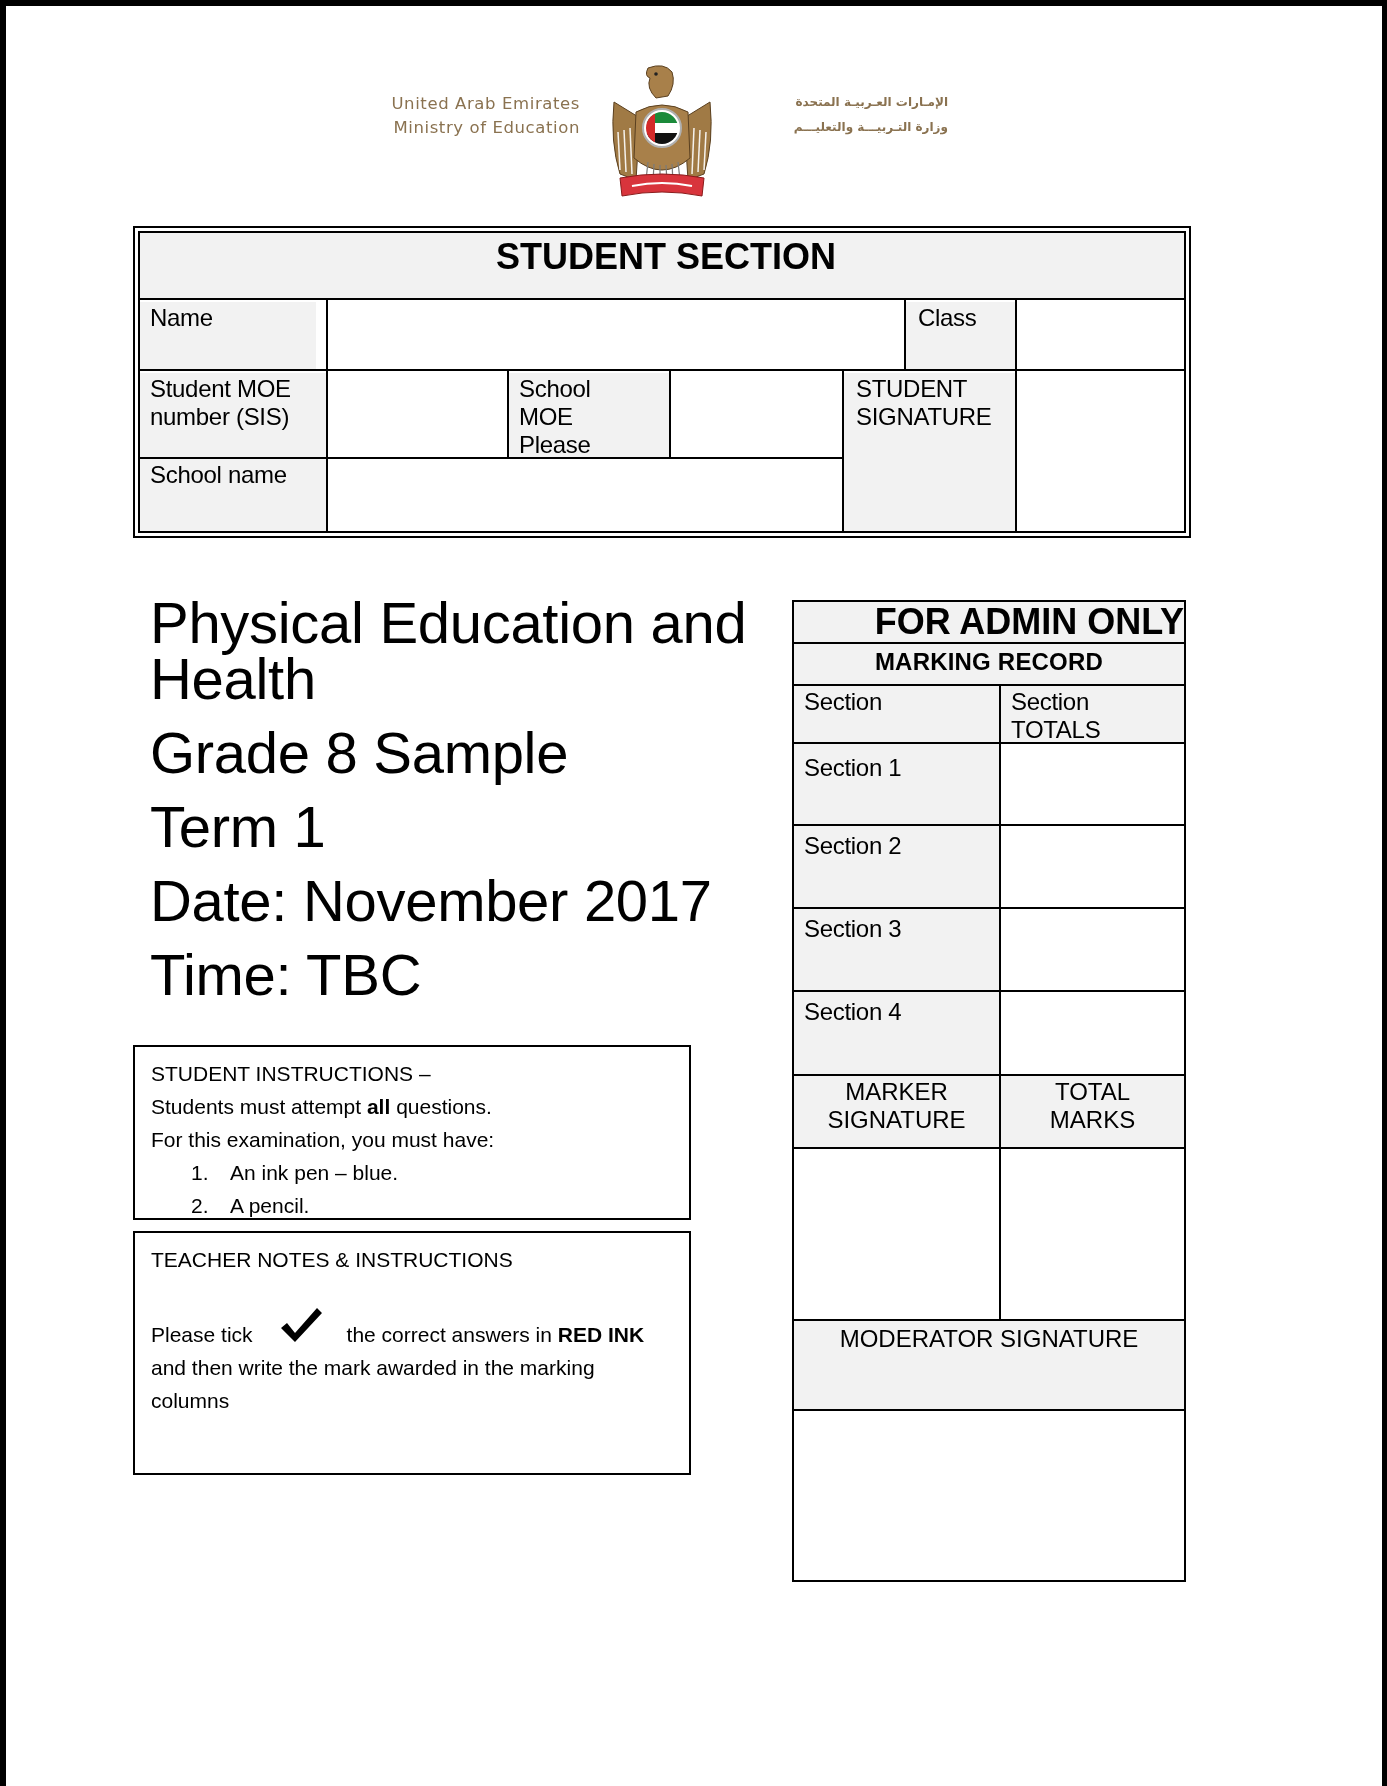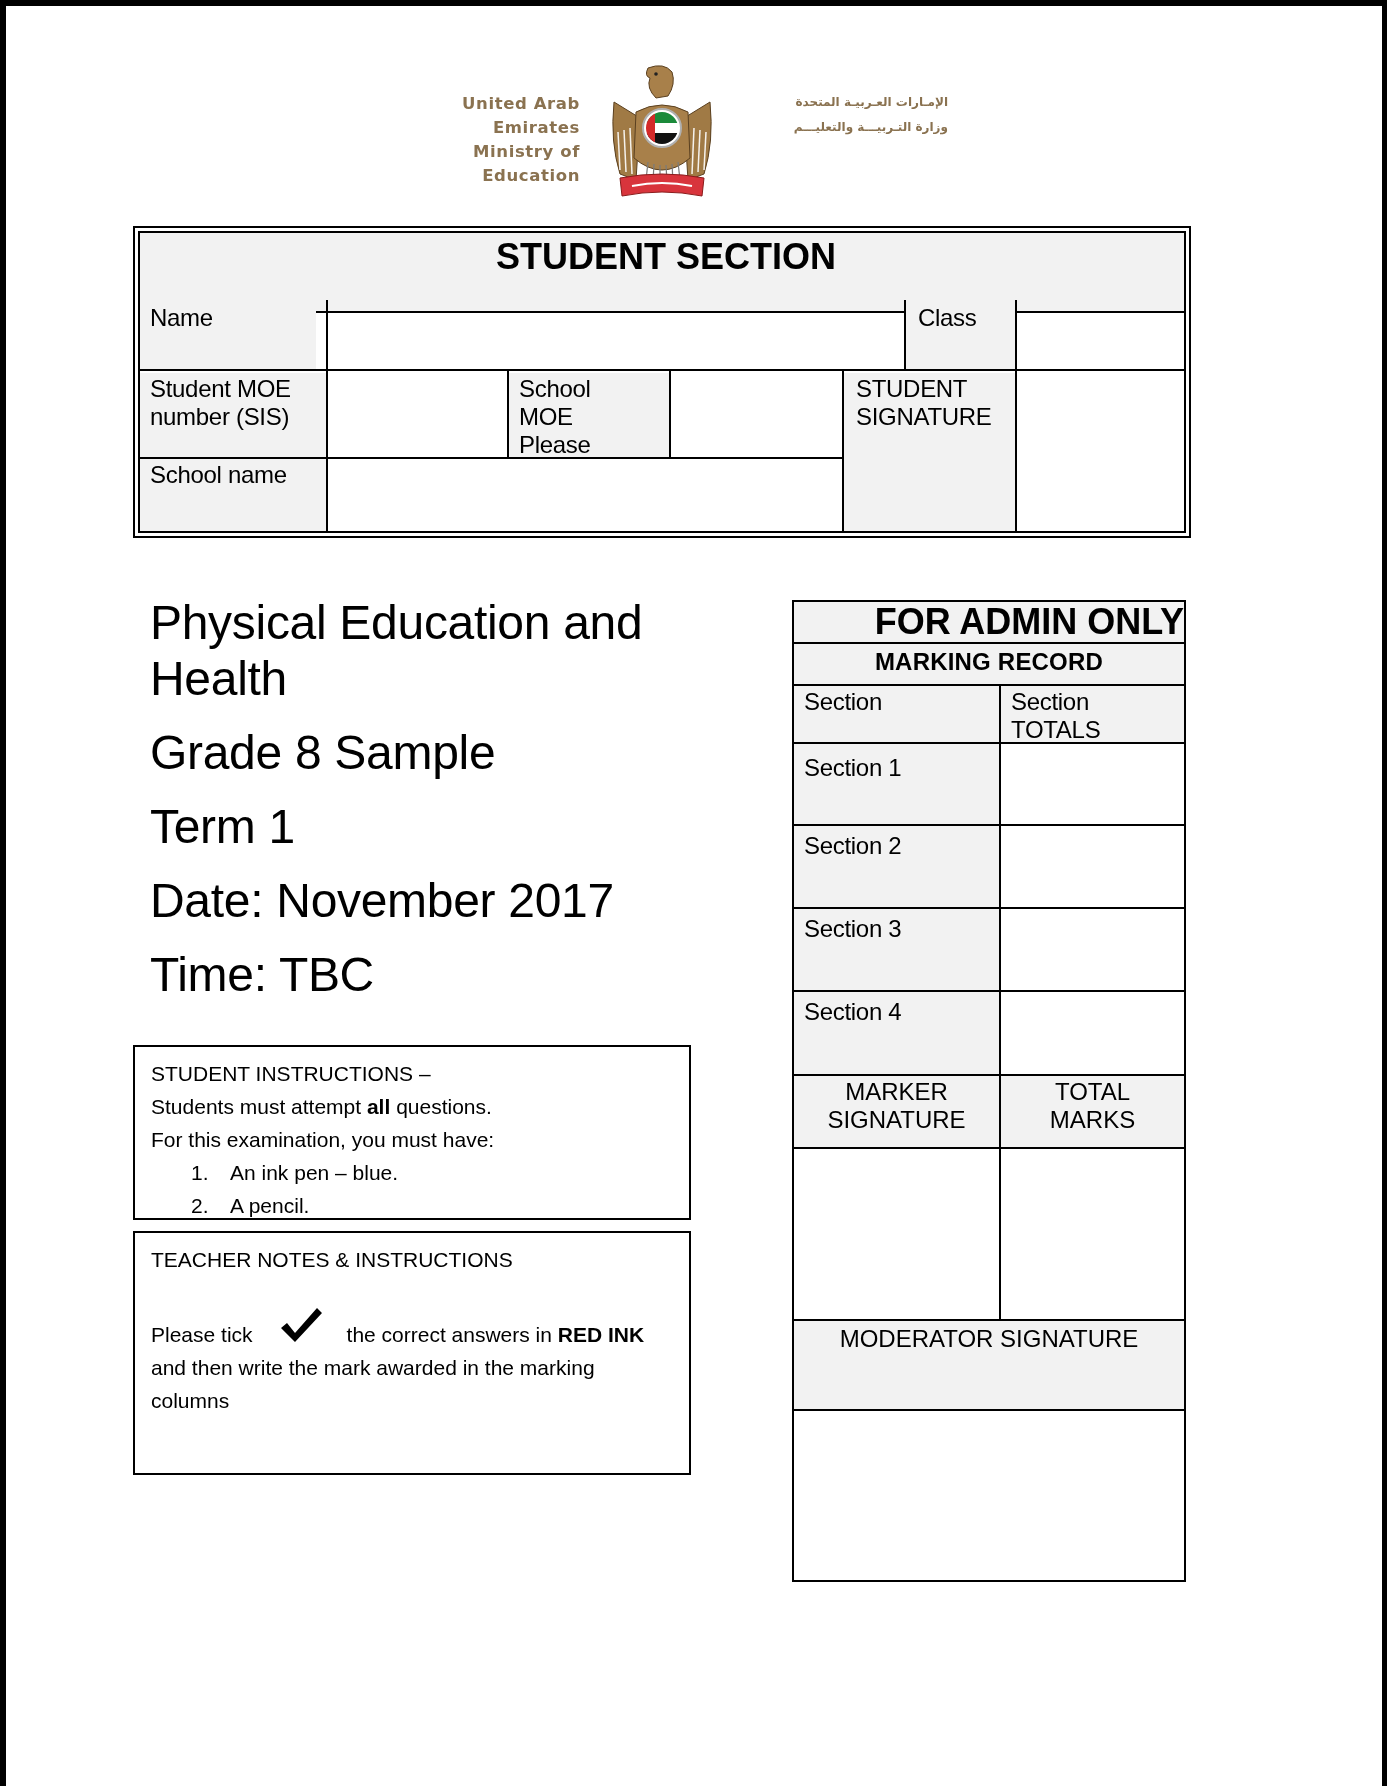--- a/index.html
+++ b/index.html
@@ -6,39 +6,39 @@
   body {
     width:1387px; height:1786px; position:relative; overflow:hidden;
     background:#ffffff; font-family:"Liberation Sans", sans-serif; color:#000;
   }
   .page-border-top { position:absolute; left:0; top:0; width:1387px; height:6px; background:#000; }
   .page-border-left { position:absolute; left:0; top:0; width:6px; height:1786px; background:#000; }
   .page-border-right { position:absolute; right:0; top:0; width:5px; height:1786px; background:#000; }
 
   
   .moe-en { position:absolute; left:376px; top:92px; width:204px; text-align:right;
-    font-family:"DejaVu Sans", sans-serif; font-weight:bold; font-size:16.5px; line-height:24px; color:#8a7250; letter-spacing:0.6px; }
+    font-family:"DejaVu Sans", sans-serif; font-weight:normal; font-size:16.5px; line-height:24px; color:#8a7250; letter-spacing:0.6px; }
   .moe-ar { position:absolute; left:744px; top:90px; width:204px; text-align:right; direction:rtl;
     font-family:"DejaVu Sans", sans-serif; font-weight:bold; font-size:12px; line-height:25px; color:#8a7250; }
   .emblem { position:absolute; left:606px; top:62px; width:112px; height:140px; }
 
   
   .student-box { position:absolute; left:133px; top:226px; width:1058px; height:312px;
     border:2px solid #000; box-sizing:border-box; }
   .student-inner { position:absolute; left:3px; top:3px; right:3px; bottom:3px; border:2px solid #000; background:#fff; }
   .cell { position:absolute; box-sizing:border-box; }
   .grey { background:#f2f2f2; }
   .lbl { font-size:24px; line-height:28px; padding:2px 0 0 10px; letter-spacing:-0.3px; }
-  .title-row { left:0; top:0; right:0; height:80px; border-bottom:2px solid #000; text-align:center;
+  .title-row { left:0; top:0; right:0; height:67px; border-bottom:2px solid #000; text-align:center;
     font-weight:bold; font-size:36px; line-height:44px; padding-top:2px;padding-left:8px; }
   .vline { position:absolute; width:2px; background:#000; }
   .hline { position:absolute; height:2px; background:#000; }
 
   
-  .exam-info { position:absolute; left:150px; top:595px; font-size:48px; line-height:56px; letter-spacing:-0.3px; }
+  .exam-info { position:absolute; left:150px; top:595px; font-size:58px; line-height:56px; letter-spacing:-0.3px; }
   .exam-info div { white-space:nowrap; }
 
   
   .instr-box { position:absolute; left:133px; top:1045px; width:558px; height:175px; border:2px solid #000;
     box-sizing:border-box; overflow:hidden; font-family:"Liberation Sans", sans-serif; font-size:21px; line-height:33px; padding:10px 0 0 16px; }
   .instr-box .list { padding-left:40px; }
   .instr-box .list span.num { display:inline-block; width:39px; }
   .teacher-box { position:absolute; left:133px; top:1231px; width:558px; height:244px; border:2px solid #000;
     box-sizing:border-box; font-size:21px; line-height:33px; padding:10px 0 0 16px; }
   .teacher-box .gap { height:30px; }

